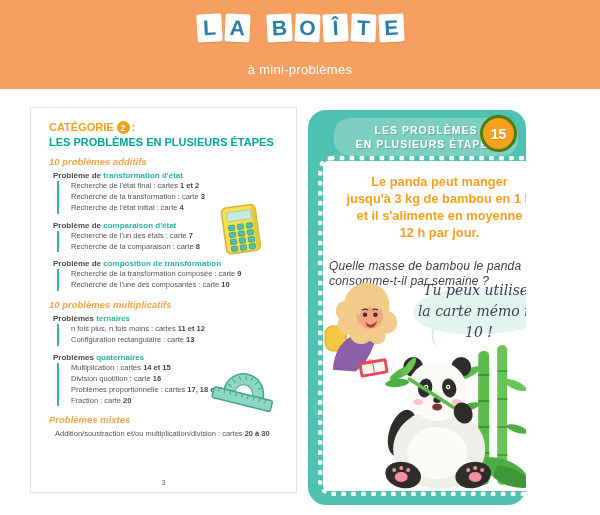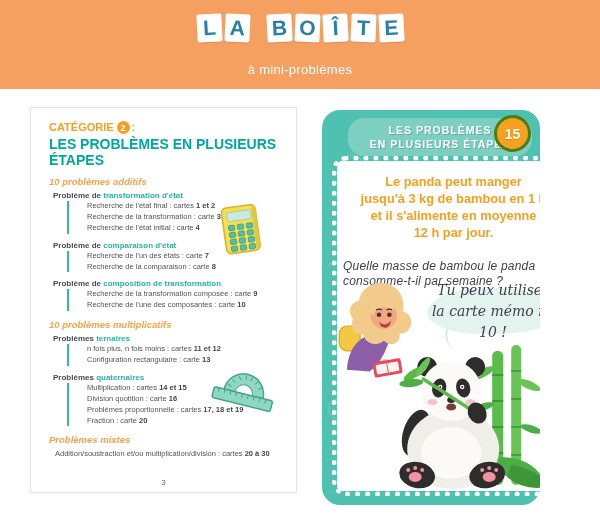--- a/index.html
+++ b/index.html
@@ -25,38 +25,38 @@
                text-shadow:0 1px 1px rgba(0,0,0,.12); }
 
   
   .left-page { position:absolute; left:30px; top:107px; width:267px; height:386px;
                background:#fff; border:1px solid #E4E4E4; box-shadow:0 1px 3px rgba(0,0,0,.05);
                padding:13px 16px 0 18px; }
   .cat-line1 { font-size:11px; font-weight:bold; color:var(--orange,#F5A01E); display:flex; align-items:flex-start; }
   .cat-num { display:inline-flex; align-items:center; justify-content:center;
              width:13px; height:13px; border-radius:50%; background:var(--orange,#F5A01E);
              color:#fff; font-size:9px; font-weight:bold; margin:0 2px 0 3px; }
-  .cat-line2 { font-size:14px; font-weight:bold; color:var(--teal,#00A89B); margin-top:2px; }
+  .cat-line2 { font-size:11px; font-weight:bold; color:var(--teal,#00A89B); margin-top:2px; }
   .section { margin-top:8px; }
   .section-label { font-size:9.5px; font-style:italic; color:#F2A44A; font-weight:bold; margin-bottom:4px; }
   .group { margin:0 0 7px 4px; }
   .group-title { font-size:8px; font-weight:bold; color:#4A4A50; margin-bottom:1px; }
   .group-title .kw { color:var(--teal-kw,#27B3A6); }
-  .items { border-left:2px solid #35B8AB; padding-left:18px; margin-left:14px; }
+  .items { border-left:2px solid #35B8AB; padding-left:12px; margin-left:4px; }
   .items.no-bar { border-left:none; padding-left:2px; margin-left:0; }
   .item { font-size:7.5px; color:#55555B; line-height:1.45; }
   .item .ref { font-weight:bold; color:#45454B; }
   .page-number { position:absolute; bottom:5px; left:0; width:100%; text-align:center;
                  font-size:8px; color:#66666C; }
 
   .calc-icon { position:absolute; right:33px; top:96px; transform:rotate(-8deg); }
   .protractor-icon { position:absolute; right:18px; top:258px; transform:rotate(14deg); }
 
   
-  .problem-card { position:absolute; left:322px; top:110px; width:218px; height:395px;
+  .problem-card { position:absolute; left:308px; top:110px; width:218px; height:395px;
                   background:var(--card-teal,#4FC1B0); border-radius:18px; overflow:hidden; }
   .doodles { position:absolute; inset:0; width:100%; height:100%; pointer-events:none; }
   .card-badge { position:absolute; left:26px; top:8px; width:184px;
                 background:var(--badge-teal,#7DCFC2); border-radius:16px;
                 padding:5px 4px; text-align:center; }
   .card-badge span { display:block; color:#fff; font-weight:bold; font-size:10.5px;
                      letter-spacing:1px; text-shadow:1px 1px 0 rgba(0,0,0,.18); line-height:1.35; }
   .card-number { position:absolute; right:9px; top:5px; width:37px; height:37px; border-radius:50%;
                  background:var(--orange,#F5A01E); border:3px solid #4d7c0f;
                  display:flex; align-items:center; justify-content:center;

